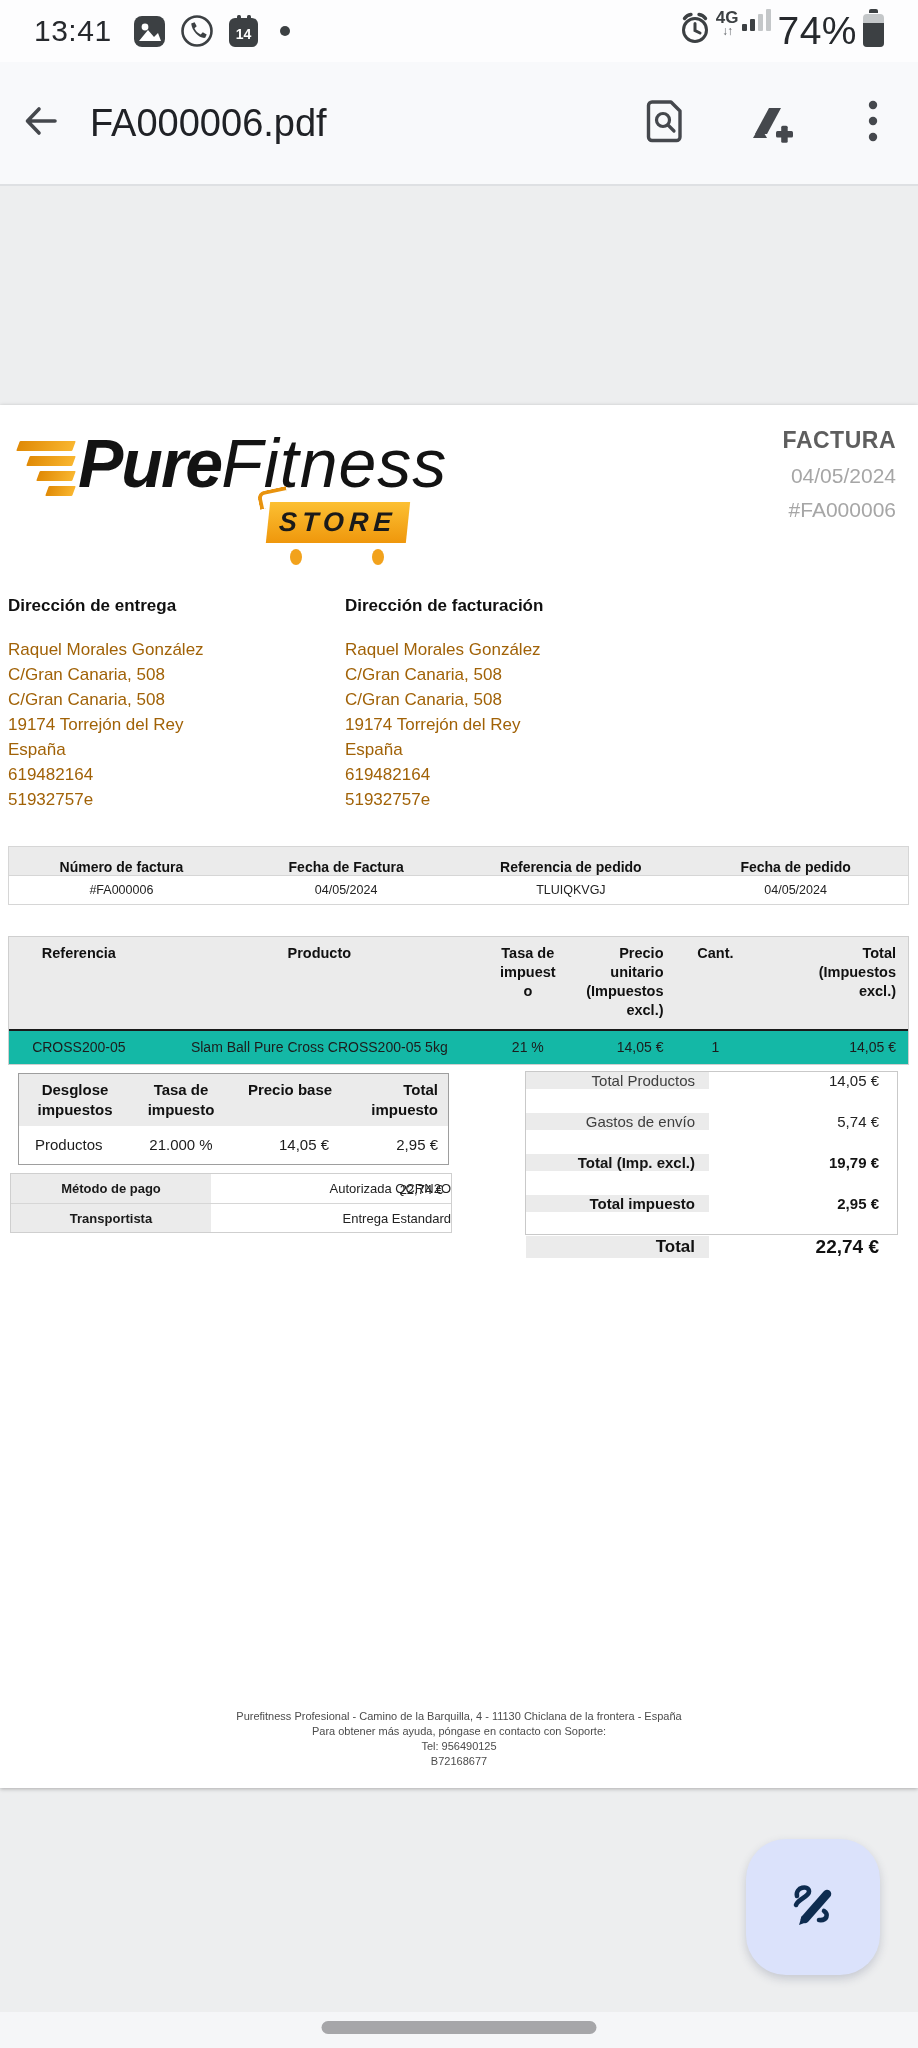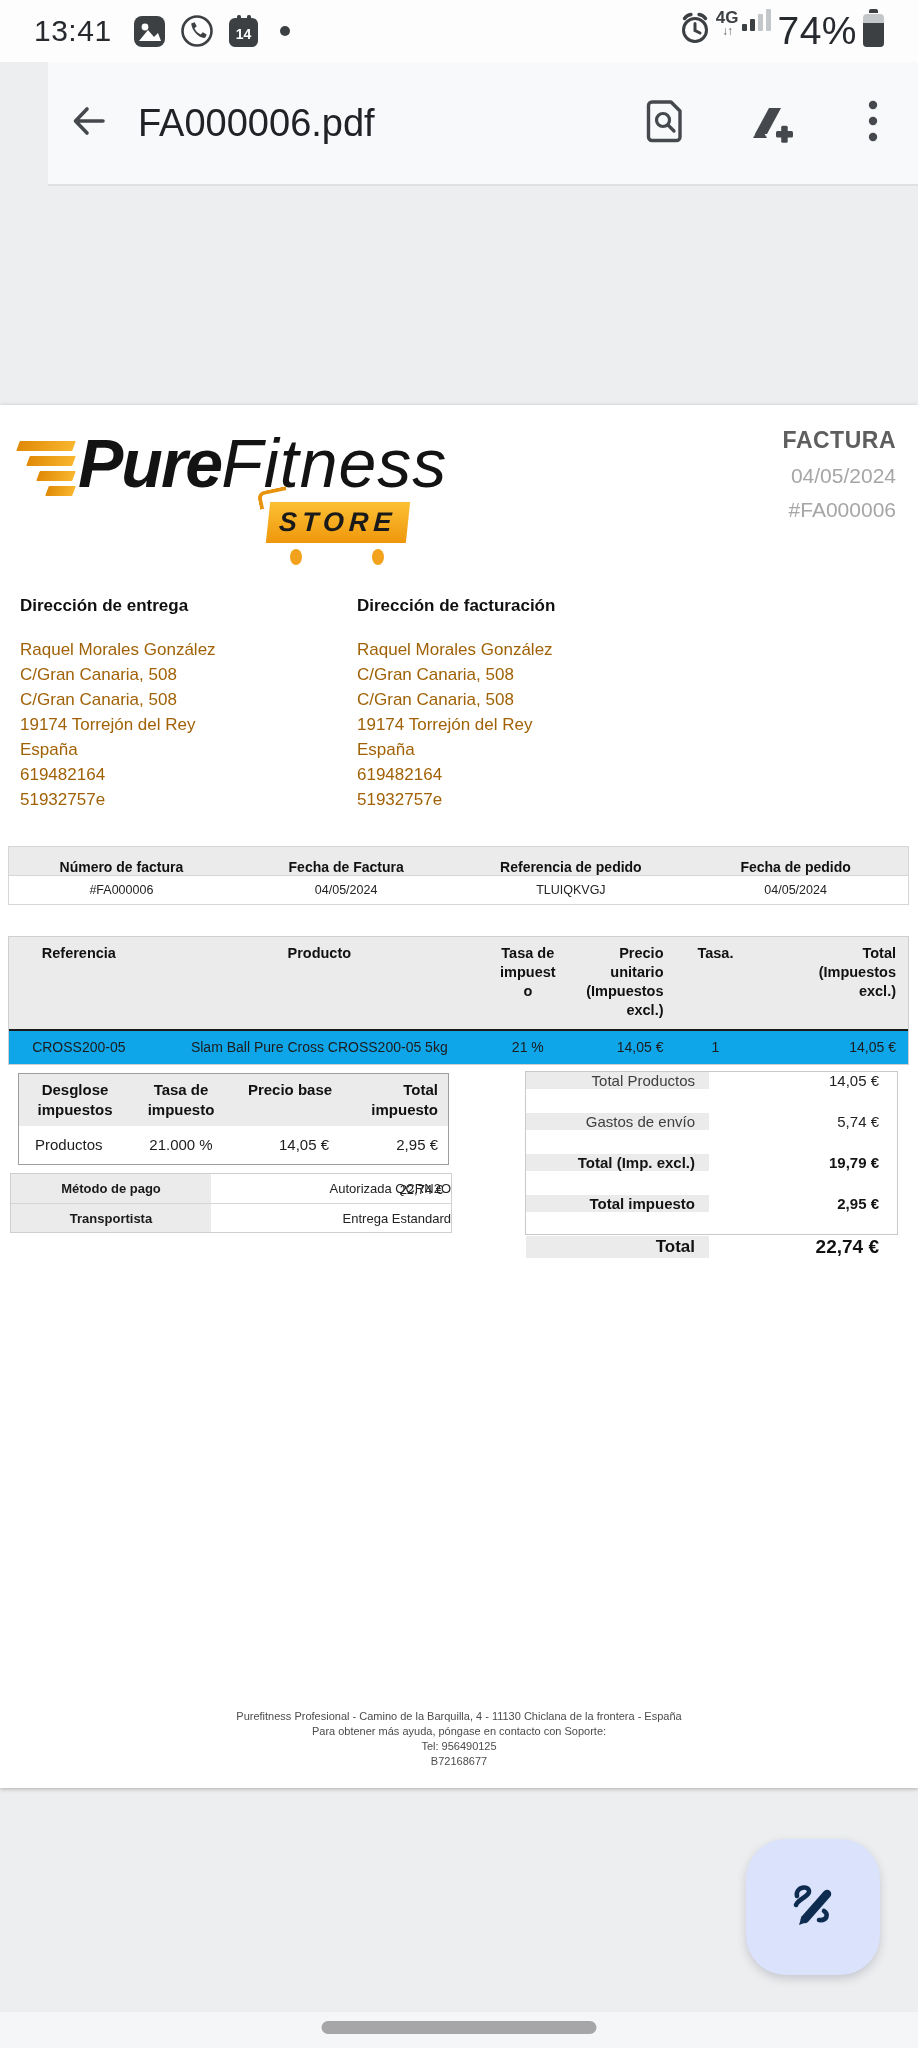--- a/index.html
+++ b/index.html
@@ -29,21 +29,21 @@
   .sig .b3{height:17px;background:#C4C7C9;} .sig .b4{height:22px;background:#C4C7C9;}
   .sb-batt { font-size:39px; letter-spacing:0.5px; }
   .batt { position:relative; width:21px; height:38px; margin-left:4px; }
   .batt .nub { position:absolute; top:0; left:6px; width:9px; height:4px; background:#3C4043; border-radius:2px 2px 0 0; }
   .batt .body { position:absolute; top:5px; left:0; width:21px; height:33px; background:#C4C7C9; border-radius:4px; overflow:hidden; }
   .batt .fill { position:absolute; bottom:0; left:0; width:100%; height:74%; background:#3C4043; }
   
   .app-bar {
     position:absolute; top:62px; left:0; right:0; height:124px;
     background:#F8F9FB; border-bottom:2px solid #DEE0E3;
-    display:flex; align-items:center; padding:0 12px;margin-left:48px;
+    display:flex; align-items:center; padding:0 12px;
   }
   .back-btn { width:56px; height:56px; display:flex; align-items:center; justify-content:center; cursor:pointer; }
   .ab-title { font-size:38px; color:#202226; margin-left:22px; flex:1;
     white-space:nowrap; overflow:hidden; text-overflow:ellipsis; }
   .ab-actions { display:flex; align-items:center; gap:50px; padding-right:6px; }
   .ab-btn { width:54px; height:54px; display:flex; align-items:center; justify-content:center; cursor:pointer; }
   
   .viewer { position:absolute; top:186px; left:0; right:0; height:1826px; background:#EDEEEF; overflow:hidden; }
   .page {
     position:relative; margin:219px auto 0; width:918px; height:1383px;
@@ -68,32 +68,32 @@
   .cart-handle { position:absolute; left:258px; top:84px; width:30px; height:18px;
     border-top:4px solid #E8930E; border-left:4px solid #E8930E;
     border-top-left-radius:8px; transform:rotate(-12deg); }
   .wheel { position:absolute; width:12px; height:16px; border-radius:50%; background:#F2A21C; top:144px; }
   .wheel.w1 { left:290px; } .wheel.w2 { left:372px; }
   
   .doc-block { position:absolute; right:22px; top:22px; text-align:right; }
   .doc-type { font-size:23px; font-weight:bold; color:#5E5E5E; letter-spacing:0.5px; }
   .doc-date, .doc-number { font-size:21px; color:#A6A6A6; margin-top:10px; }
   
-  .addr { position:absolute; top:191px; width:320px;margin-left:12px; }
+  .addr { position:absolute; top:191px; width:320px; }
   .addr.ship { left:8px; } .addr.bill { left:345px; }
   .addr-title { font-size:17px; font-weight:bold; color:#101010; }
   .addr-lines { margin-top:21px; font-size:17px; color:#a16207; line-height:25px; }
   
   .info-table { position:absolute; left:8px; top:441px; width:901px; border:1px solid #D6D6D6; }
   .info-head { display:flex; background:#EBEBEB; border-bottom:1px solid #D6D6D6; height:29px; align-items:flex-end; }
   .info-head .cell { flex:1; text-align:center; font-size:14px; font-weight:bold; color:#111; }
   .info-vals { display:flex; height:28px; align-items:center; background:#fff; }
   .info-vals .cell { flex:1; text-align:center; font-size:12.5px; color:#222; }
   
-  .items-table { position:absolute; left:8px; top:531px; width:901px; border:1px solid #CFCFCF; background:#0ea5e9; }
+  .items-table { position:absolute; left:8px; top:531px; width:901px; border:1px solid #CFCFCF; background:#14b8a6; }
   .items-head { display:flex; background:#EBEBEB; border-bottom:2px solid #1A1A1A; padding:7px 0 9px; }
   .items-head .cell { font-size:14.5px; font-weight:bold; color:#111; line-height:19px; white-space:pre-line; }
   .items-row { display:flex; padding:8px 0 9px; }
   .items-row .cell { font-size:14px; color:#1C1C1C; }
   .c-ref{width:140px; text-align:center;}
   .c-prod{width:342px; text-align:center;}
   .c-tax{width:76px; text-align:center;}
   .c-price{width:110px; text-align:right; padding-right:12px;}
   .c-qty{width:80px; text-align:center;}
   .c-total{width:153px; text-align:right; padding-right:12px;}
@@ -310,21 +310,21 @@
         <div class="items-head">
           <div class="cell c-ref">Referencia</div>
           <div class="cell c-prod">Producto</div>
           <div class="cell c-tax">Tasa de
 impuest
 o</div>
           <div class="cell c-price">Precio
 unitario
 (Impuestos
 excl.)</div>
-          <div class="cell c-qty">Tasa.</div>
+          <div class="cell c-qty">Cant.</div>
           <div class="cell c-total">Total
 (Impuestos
 excl.)</div>
         </div>
         <div class="items-row">
           <div class="cell c-ref">CROSS200-05</div>
           <div class="cell c-prod">Slam Ball Pure Cross CROSS200-05 5kg</div>
           <div class="cell c-tax">21 %</div>
           <div class="cell c-price">14,05 €</div>
           <div class="cell c-qty">1</div>

